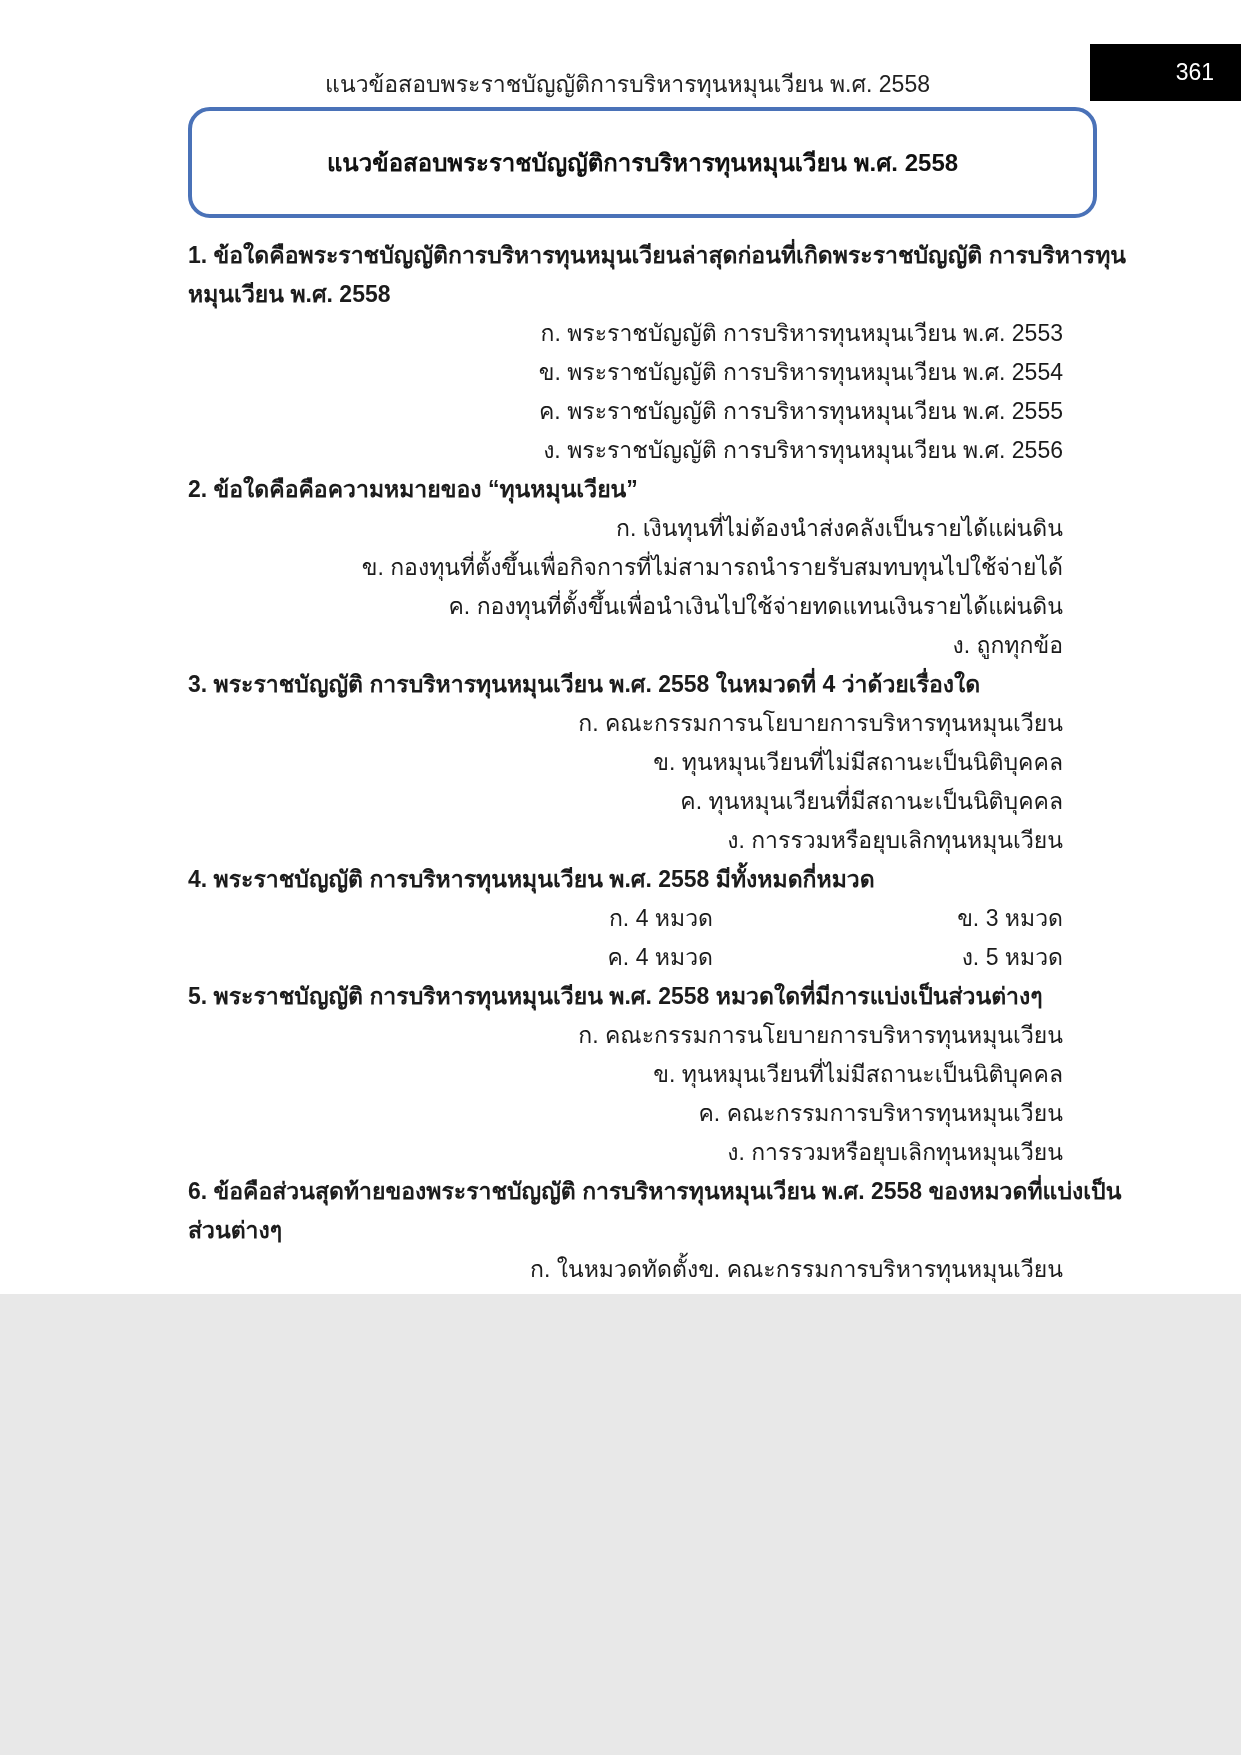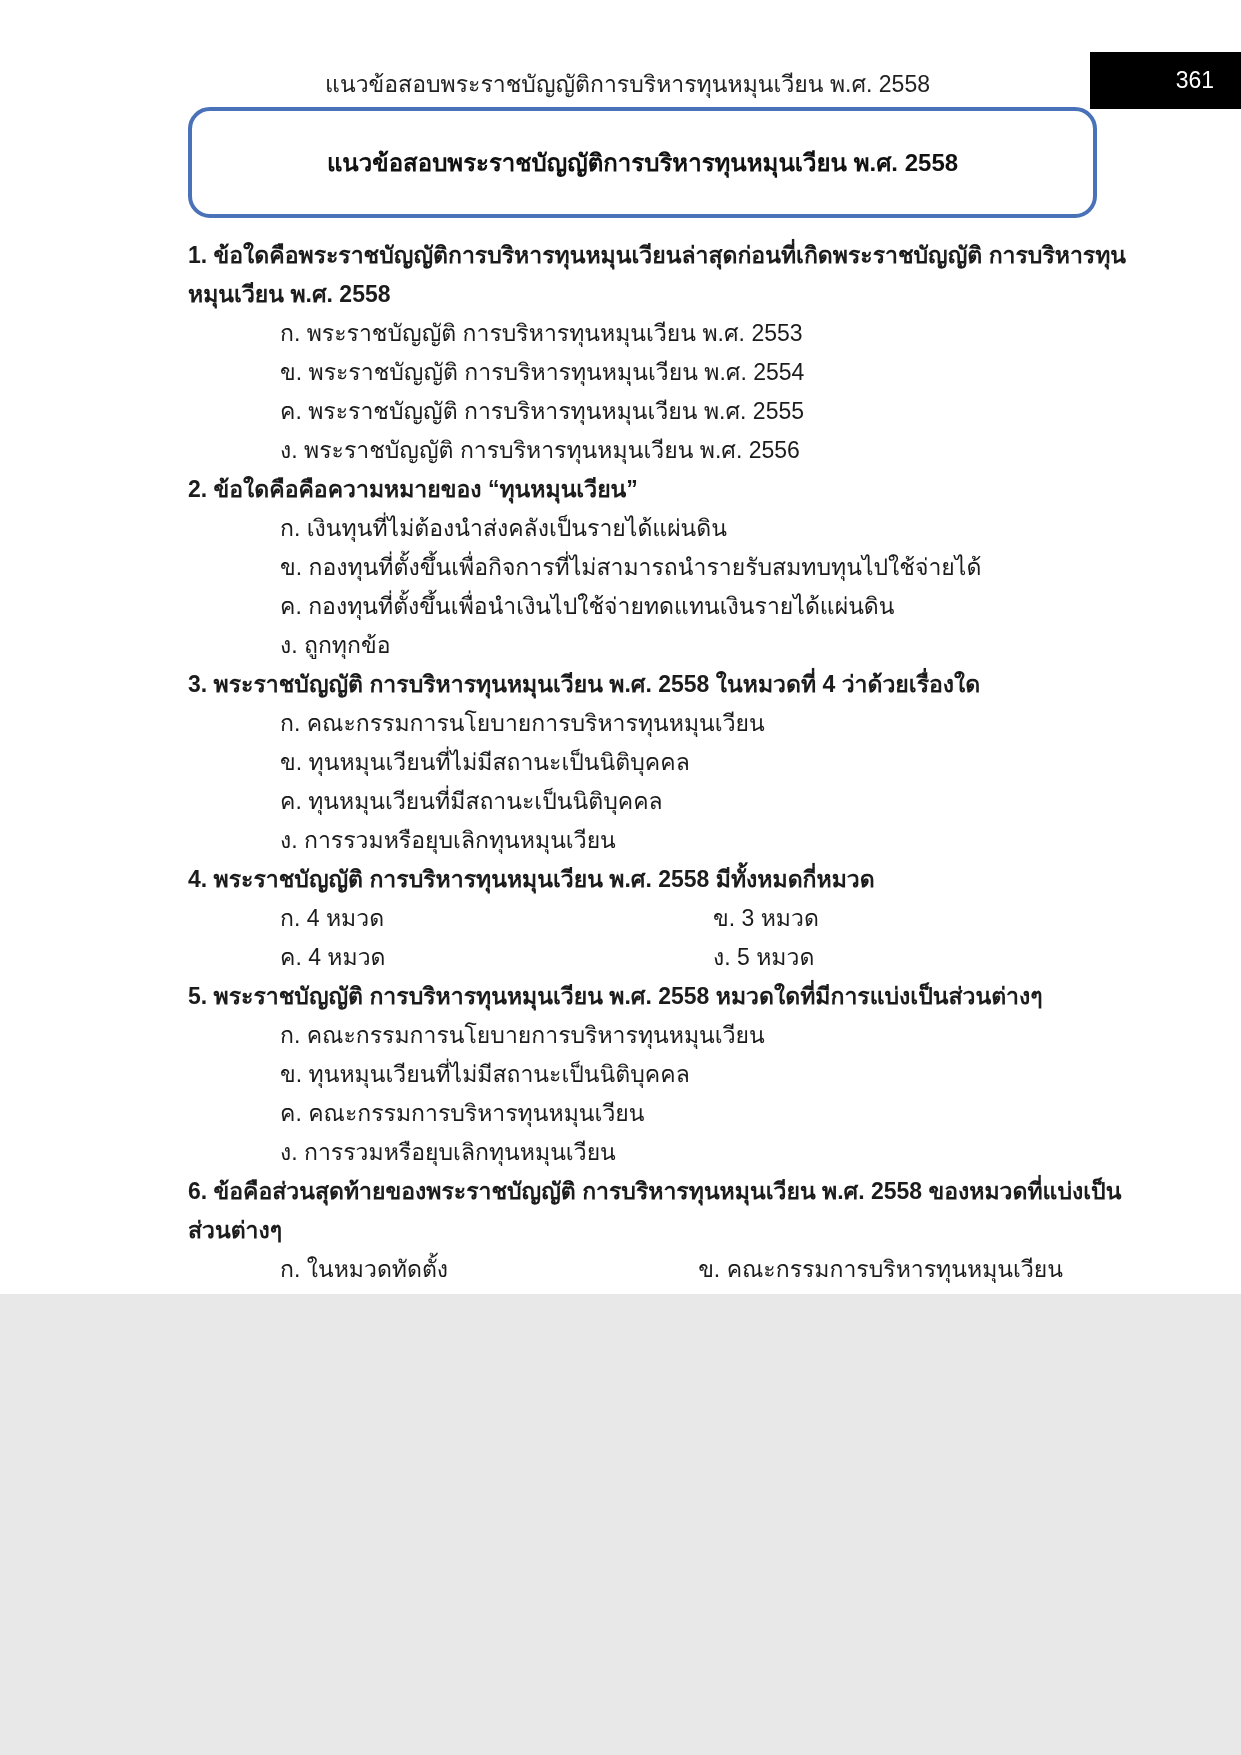--- a/index.html
+++ b/index.html
@@ -15,21 +15,21 @@
   
   .running-head{
     position:absolute;
     top:66px;right:311px;
     font-size:23px;
     color:#222;
     white-space:nowrap;
   }
   .page-num-box{
     position:absolute;
-    top:52px;left:1090px;right:0;height:57px;
+    top:44px;left:1090px;right:0;height:57px;
     background:#000;
     color:#fff;
     display:flex;align-items:center;justify-content:flex-end;
     padding-right:27px;
     box-sizing:border-box;
     font-size:23px;
   }
   
   .title-box{
     position:absolute;
@@ -49,21 +49,21 @@
   
   .content{
     position:absolute;
     left:188px;top:236px;
     width:875px;
     font-size:23px;
     line-height:39px;
   }
   .q-line{font-weight:bold;white-space:nowrap;}
   .options{padding-left:92px;font-weight:normal;}
-  .opt{white-space:nowrap;}
+  .opt{white-space:nowrap;text-align:right;}
   .opt-row{display:flex;}
   .opt-row .col1{width:433px;white-space:nowrap;}
   .opt-row .col2{flex:1;white-space:nowrap;}
   
   .bottom-rule{
     position:absolute;
     left:148px;top:1622px;
     width:949px;height:11px;
     box-sizing:border-box;
     background:#4a72b8;

